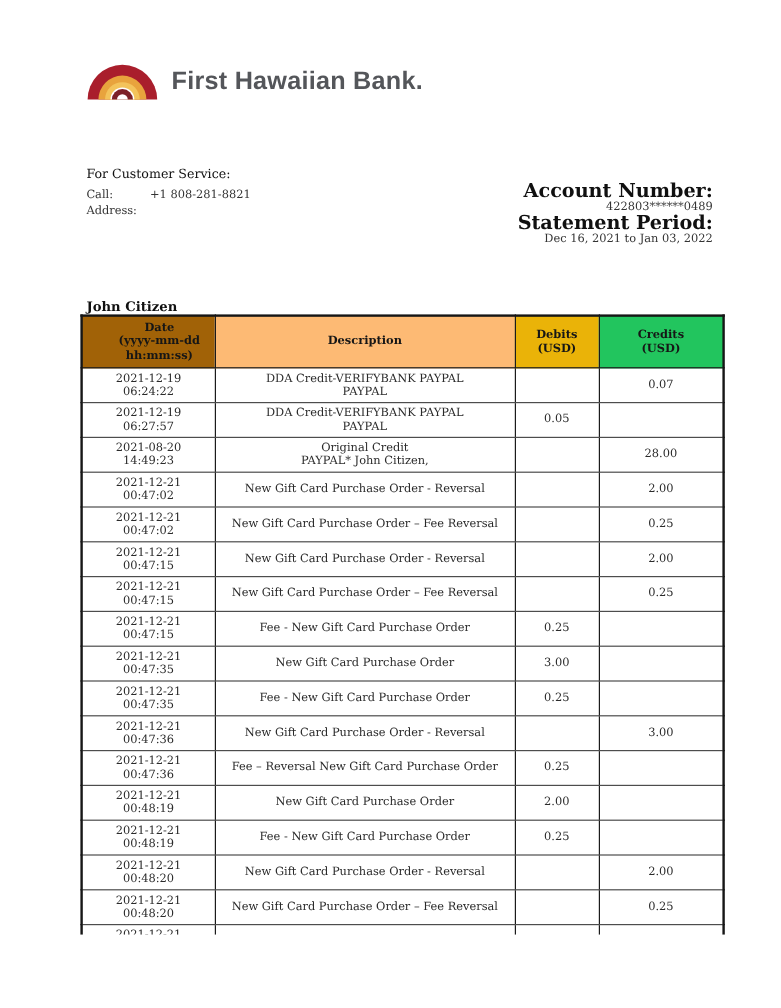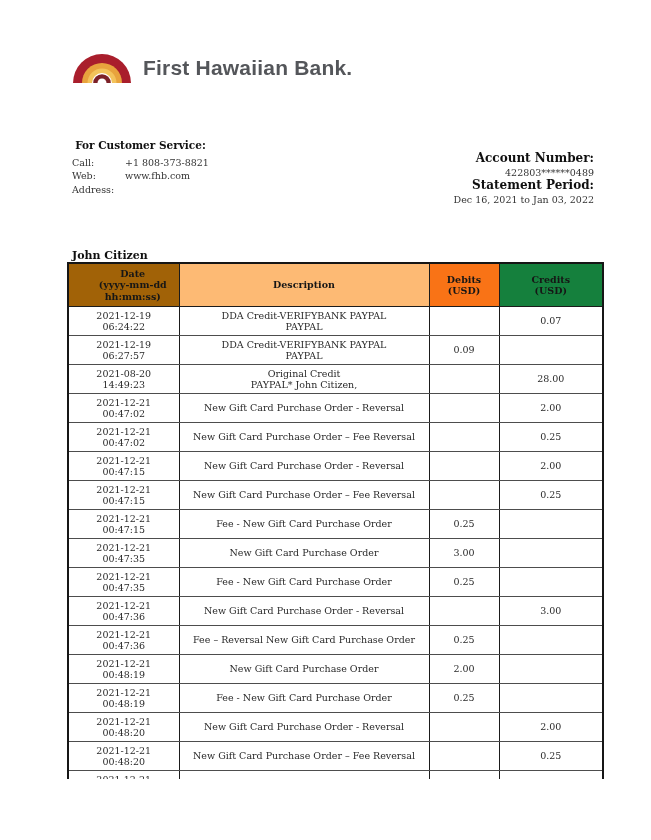--- a/index.html
+++ b/index.html
@@ -11,26 +11,26 @@
   
   .logo { position:absolute; left:72px; top:50px; display:flex; align-items:center; gap:11px; }
   .logo svg { width:60px; height:36px; display:block; }
   .brand-name {
     font-family:"Liberation Sans", sans-serif; font-weight:600;
     font-size:21px; color:#54565a; letter-spacing:0.2px; white-space:nowrap;
   }
 
   
   .cs-block { position:absolute; left:72px; top:139px; font-size:9.5px; line-height:13.5px; color:#333; }
-  .cs-heading { font-weight:bold; font-size:10.5px; color:#101010; margin-bottom:3px;text-align:center; }
+  .cs-heading { font-weight:normal; font-size:10.5px; color:#101010; margin-bottom:3px; }
   .cs-row { display:flex; }
   .cs-label { width:53px; flex:0 0 53px; }
 
   .account-block { position:absolute; right:57px; top:152px; text-align:right; font-size:9.5px; line-height:13.5px; color:#333; }
-  .acc-label { font-weight:bold; font-size:12px; color:#101010; }
+  .acc-label { font-weight:bold; font-size:16px; color:#101010; }
 
   .customer-block { position:absolute; left:72px; top:203px; font-size:9.5px; line-height:14px; color:#333; }
   .customer-name { font-weight:bold; font-size:11px; color:#101010; margin-bottom:2px;margin-top:46px; }
 
   
   .txn-table {
     position:absolute; left:67px; top:262px; width:535px;
     border-collapse:collapse; table-layout:fixed;
     font-size:9.5px; color:#2a2a2a; border:2px solid #161616;
   }
@@ -76,25 +76,21 @@
         <path d="M25.5,32 A4.5,4.5 0 0 1 34.5,32 Z" fill="#ffffff"></path>
       </svg>
     </span>
     <span class="brand-name" style="color: rgb(84, 86, 90);">First Hawaiian Bank.</span>
   </div>
 
   <div class="cs-block">
     <div class="cs-heading">For Customer Service:</div>
     <div class="cs-row">
       <span class="cs-label">Call:</span>
-      <span class="cs-value">+1 808-373-8821</span>
-    </div>
-    <div class="cs-row">
-      <span class="cs-label">Web:</span>
-      <span class="cs-value">www.fhb.com</span>
+      <span class="cs-value">+1 808-281-8821</span>
     </div>
     <div class="cs-row">
       <span class="cs-label">Address:</span>
     </div>
   </div>
 
   <div class="account-block">
     <div class="acc-label">Account Number:</div>
     <div class="acc-value">422803******0489</div>
     <div class="acc-label">Statement Period:</div>
@@ -111,42 +107,42 @@
         <col class="col-desc">
         <col class="col-debit">
         <col class="col-credit">
     </colgroup>
     <thead>
       <tr>
         <th style="background: #a16207; padding-left: 20px;">Date
 (yyyy-mm-dd
 hh:mm:ss)</th>
         <th style="background: #fdba74;">Description</th>
-        <th style="background: #f97316;">Debits
+        <th style="background: #eab308;">Debits
 (USD)</th>
-        <th style="background: #15803d;">Credits
+        <th style="background: #22c55e;">Credits
 (USD)</th>
       </tr>
     </thead>
     <tbody>
     <tr>
       <td>2021-12-19
 06:24:22</td>
       <td>DDA Credit-VERIFYBANK PAYPAL
 PAYPAL</td>
       <td></td>
       <td>0.07</td>
     </tr>
 
     <tr>
       <td>2021-12-19
 06:27:57</td>
       <td>DDA Credit-VERIFYBANK PAYPAL
 PAYPAL</td>
-      <td>0.09</td>
+      <td>0.05</td>
       <td></td>
     </tr>
 
     <tr>
       <td>2021-08-20
 14:49:23</td>
       <td>Original Credit
 PAYPAL* John Citizen,</td>
       <td></td>
       <td>28.00</td>

